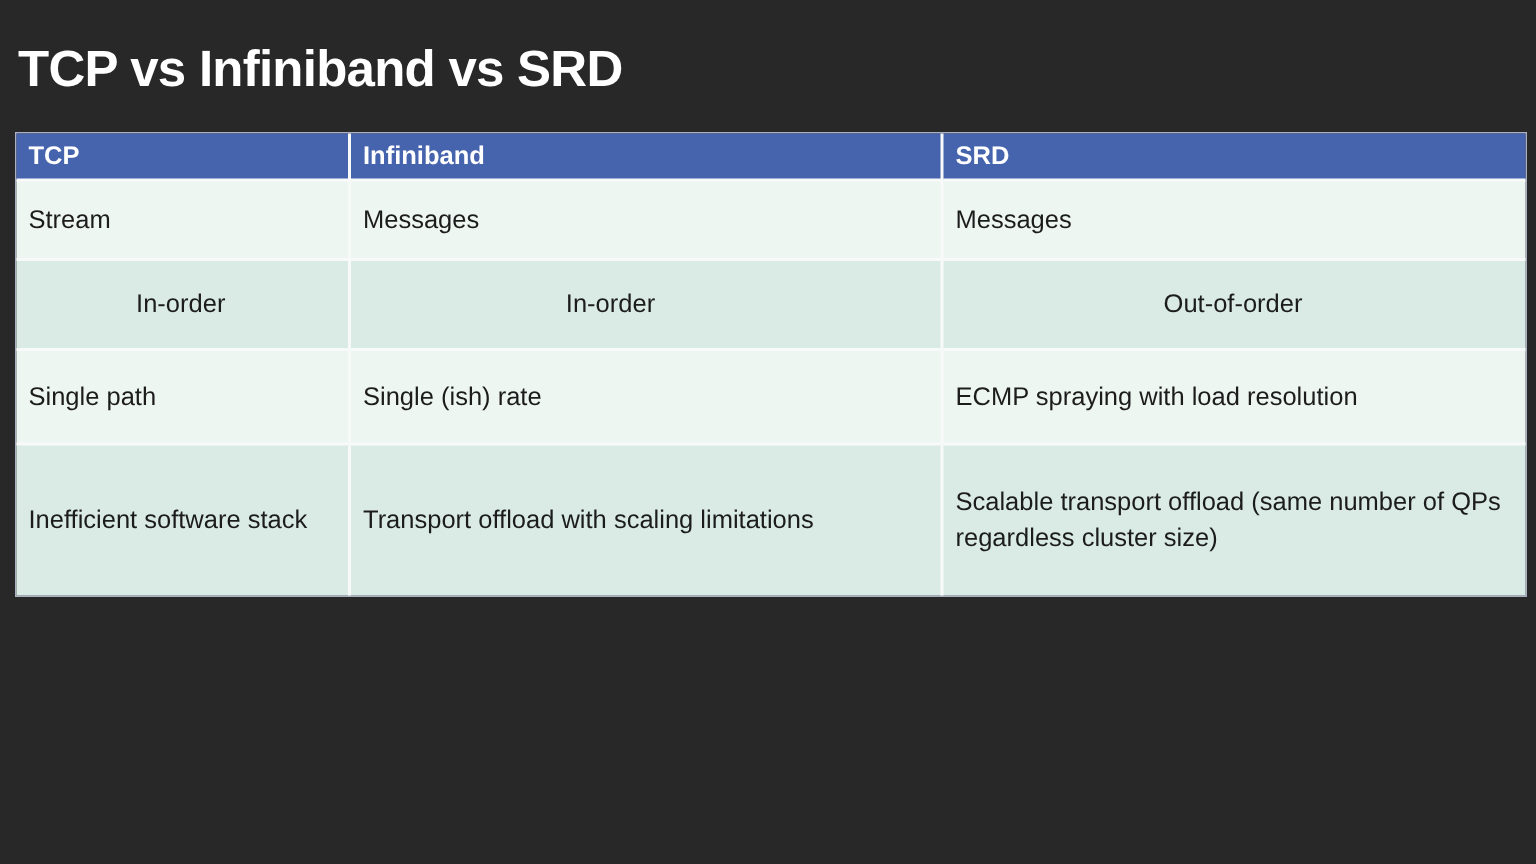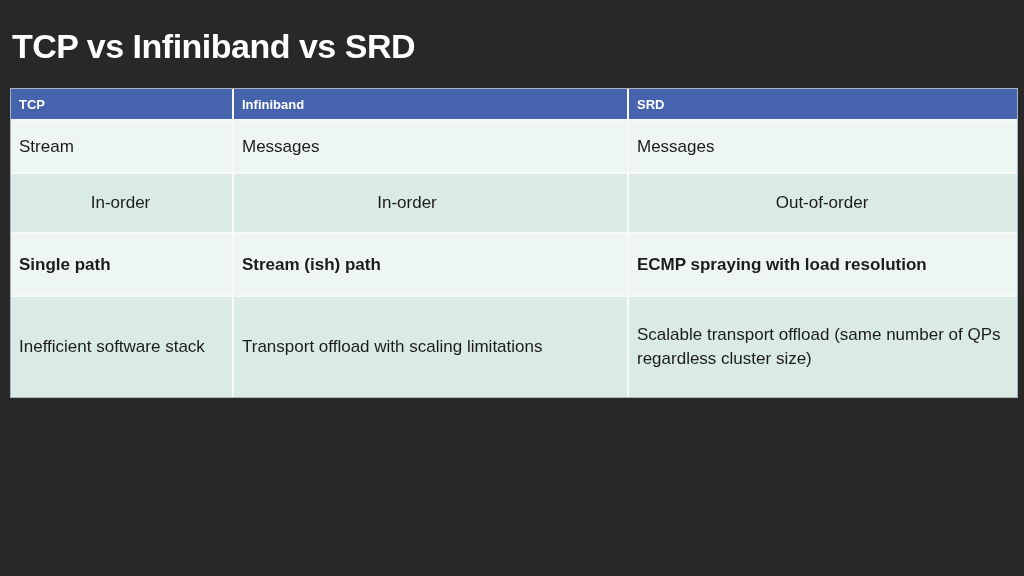--- a/index.html
+++ b/index.html
@@ -35,21 +35,21 @@
     border-collapse: collapse;
     table-layout: fixed;
     width: 100%;
   }
   table.cmp col.c1 { width: 222px; }
   table.cmp col.c2 { width: 395px; }
   table.cmp col.c3 { width: 389px; }
   table.cmp th {
     background: var(--header_bg, #4663ae);
     color: var(--header_text, #ffffff);
-    font-size: 13px;
+    font-size: 17px;
     font-weight: bold;
     text-align: left;
     height: 30px;
     padding: 0 10px 0 8px;
     border-right: 2px solid var(--separator, #f7faf9);
     border-bottom: 2px solid var(--separator, #f7faf9);
   }
   table.cmp th:last-child, table.cmp td:last-child { border-right: none; }
   table.cmp td {
     font-size: 17px;
@@ -58,21 +58,21 @@
     vertical-align: middle;
     padding: 4px 10px 4px 8px;
     border-right: 2px solid var(--separator, #f7faf9);
     border-bottom: 2px solid var(--separator, #f7faf9);
   }
   table.cmp td:nth-child(2) { padding-right: 55px; }
   table.cmp tbody tr:nth-child(odd) td { background: var(--row_light, #eef6f2); }
   table.cmp tbody tr:nth-child(even) td { background: var(--row_green, #d9ebe4); }
   table.cmp tbody tr:nth-child(1) td { height: 43px; }
   table.cmp tbody tr:nth-child(2) td { height: 50px; text-align: center; }
-  table.cmp tbody tr:nth-child(3) td { height: 53px; font-weight: bold; }
+  table.cmp tbody tr:nth-child(3) td { height: 53px; }
   table.cmp tbody tr:nth-child(4) td { height: 92px; }
   table.cmp tbody tr:nth-child(5) td { height: 100px; }
   table.cmp tbody tr:nth-child(6) td { height: 102px; }
   table.cmp tbody tr:last-child td { border-bottom: none; }
 </style>
 </head>
 <body>
 
 <h1 class="slide-title">TCP vs Infiniband vs SRD</h1>
 
@@ -96,21 +96,21 @@
           <td>Messages</td>
           <td>Messages</td>
         </tr>
         <tr>
           <td>In-order</td>
           <td>In-order</td>
           <td>Out-of-order</td>
         </tr>
         <tr>
           <td>Single path</td>
-          <td>Stream (ish) path</td>
+          <td>Single (ish) rate</td>
           <td>ECMP spraying with load resolution</td>
         </tr>
         <tr>
           <td>Inefficient software stack</td>
           <td>Transport offload with scaling limitations</td>
           <td>Scalable transport offload (same number of QPs regardless cluster size)</td>
         </tr>
       </tbody>
   </table>
 </div>

